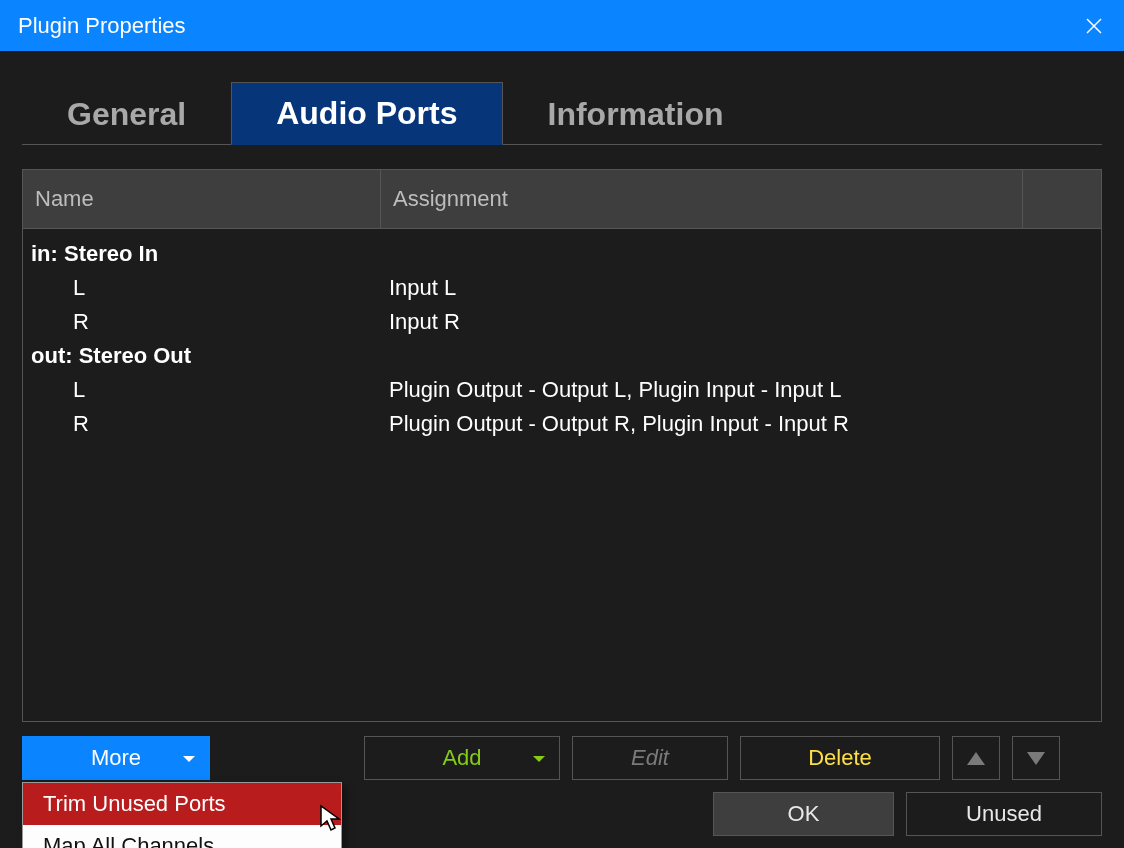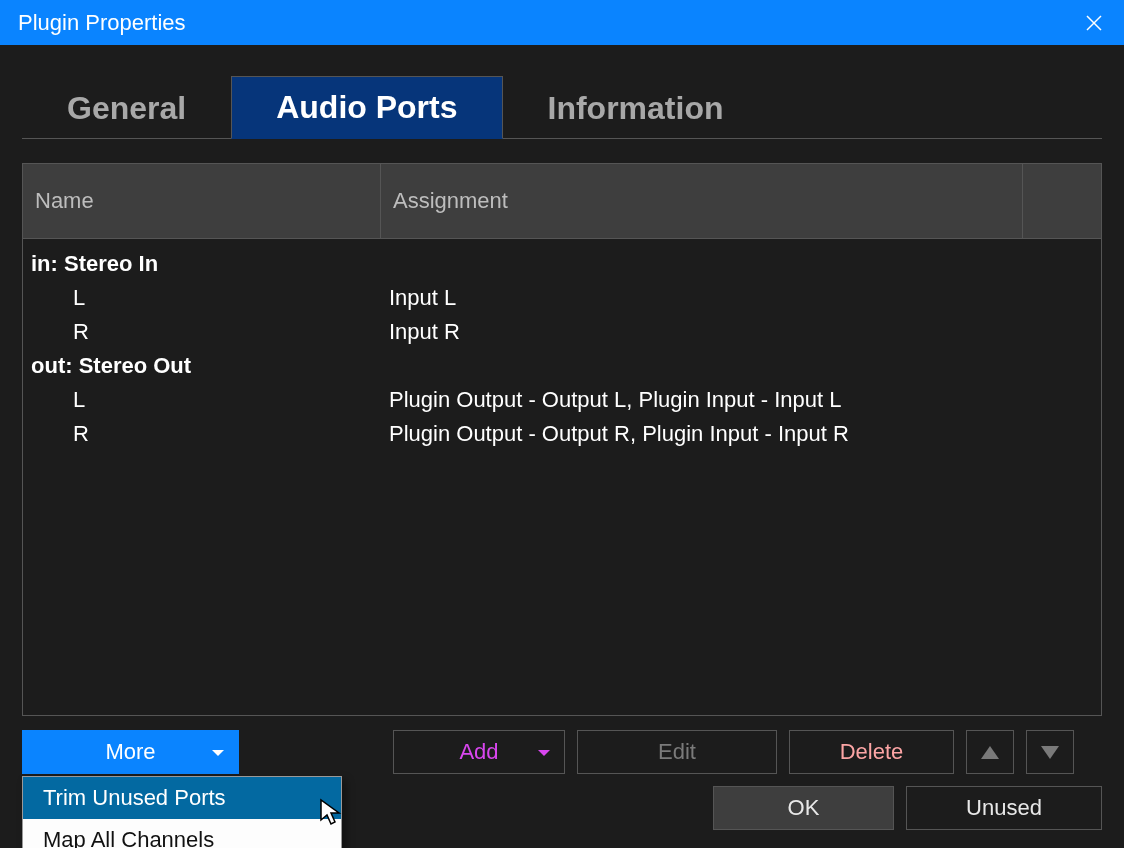--- a/index.html
+++ b/index.html
@@ -4,21 +4,21 @@
 <style>
   * { box-sizing: border-box; margin: 0; padding: 0; }
   html, body { width: 1124px; height: 848px; overflow: hidden; }
   body {
     font-family: "Segoe UI", Arial, sans-serif;
     background: #1c1c1c;
     color: #e8e8e8;
     font-size: 22px;
   }
   .titlebar {
-    height: 45px;
+    height: 51px;
     background: #0a84ff;
     display: flex;
     align-items: center;
     padding-left: 18px;
     color: #fff;
   }
   .titlebar .title { flex: 1; font-size: 22px; font-weight: 400; }
   .titlebar .close {
     width: 60px; height: 45px;
     display: flex; align-items: center; justify-content: center;
@@ -61,21 +61,21 @@
     flex-direction: column;
     border: 1px solid #555;
     min-height: 0;
   }
   .thead {
     display: flex;
     background: #3e3e3e;
     border-bottom: 1px solid #555;
   }
   .thead .th {
-    padding: 24px 12px;
+    padding: 16px 12px;
     color: #bdbdbd;
     font-size: 22px;
     border-right: 1px solid #555;
   }
   .thead .th:last-child { border-right: none; }
   .col-name { width: 358px; }
   .col-assign { flex: 1; }
   .col-extra { width: 78px; }
   .tbody {
     flex: 1;
@@ -128,25 +128,25 @@
     content: "";
     position: absolute;
     right: 14px;
     top: 50%;
     margin-top: -2px;
     width: 0; height: 0;
     border-left: 6px solid transparent;
     border-right: 6px solid transparent;
     border-top: 6px solid currentColor;
   }
-  .btn.more { width: 217px; }
+  .btn.more { width: 188px; }
   .spacer-more { width: 130px; }
-  .btn.add { width: 172px; color:#d946ef;}
-  .btn.edit { width: 200px; color:#7a7a7a;}
-  .btn.delete { width: 165px; color:#fca5a5;}
+  .btn.add { width: 196px; color:#84cc16;}
+  .btn.edit { width: 156px; color:#7a7a7a;font-style:italic;}
+  .btn.delete { width: 200px; color:#fde047;}
   .btn.square { width: 48px; height:44px; padding:0;}
   .btn.square.tri-up::before {
      content:""; width:0;height:0;
      border-left:9px solid transparent;
      border-right:9px solid transparent;
      border-bottom:13px solid #7a7a7a;
   }
   .btn.square.tri-down::before {
      content:""; width:0;height:0;
      border-left:9px solid transparent;
@@ -165,21 +165,21 @@
     box-shadow: 4px 4px 8px rgba(0,0,0,.4);
     z-index: 10;
   }
   .popup-item {
     padding: 8px 20px;
     font-size: 22px;
     color: #111;
     cursor: pointer;
   }
   .popup-item.hover {
-    background: #0369a1;
+    background: #b91c1c;
     color: #fff;
   }
   .cursor {
     position: absolute;
     left: 296px;
     top: 68px;
     pointer-events: none;
     z-index: 20;
   }
 </style>

